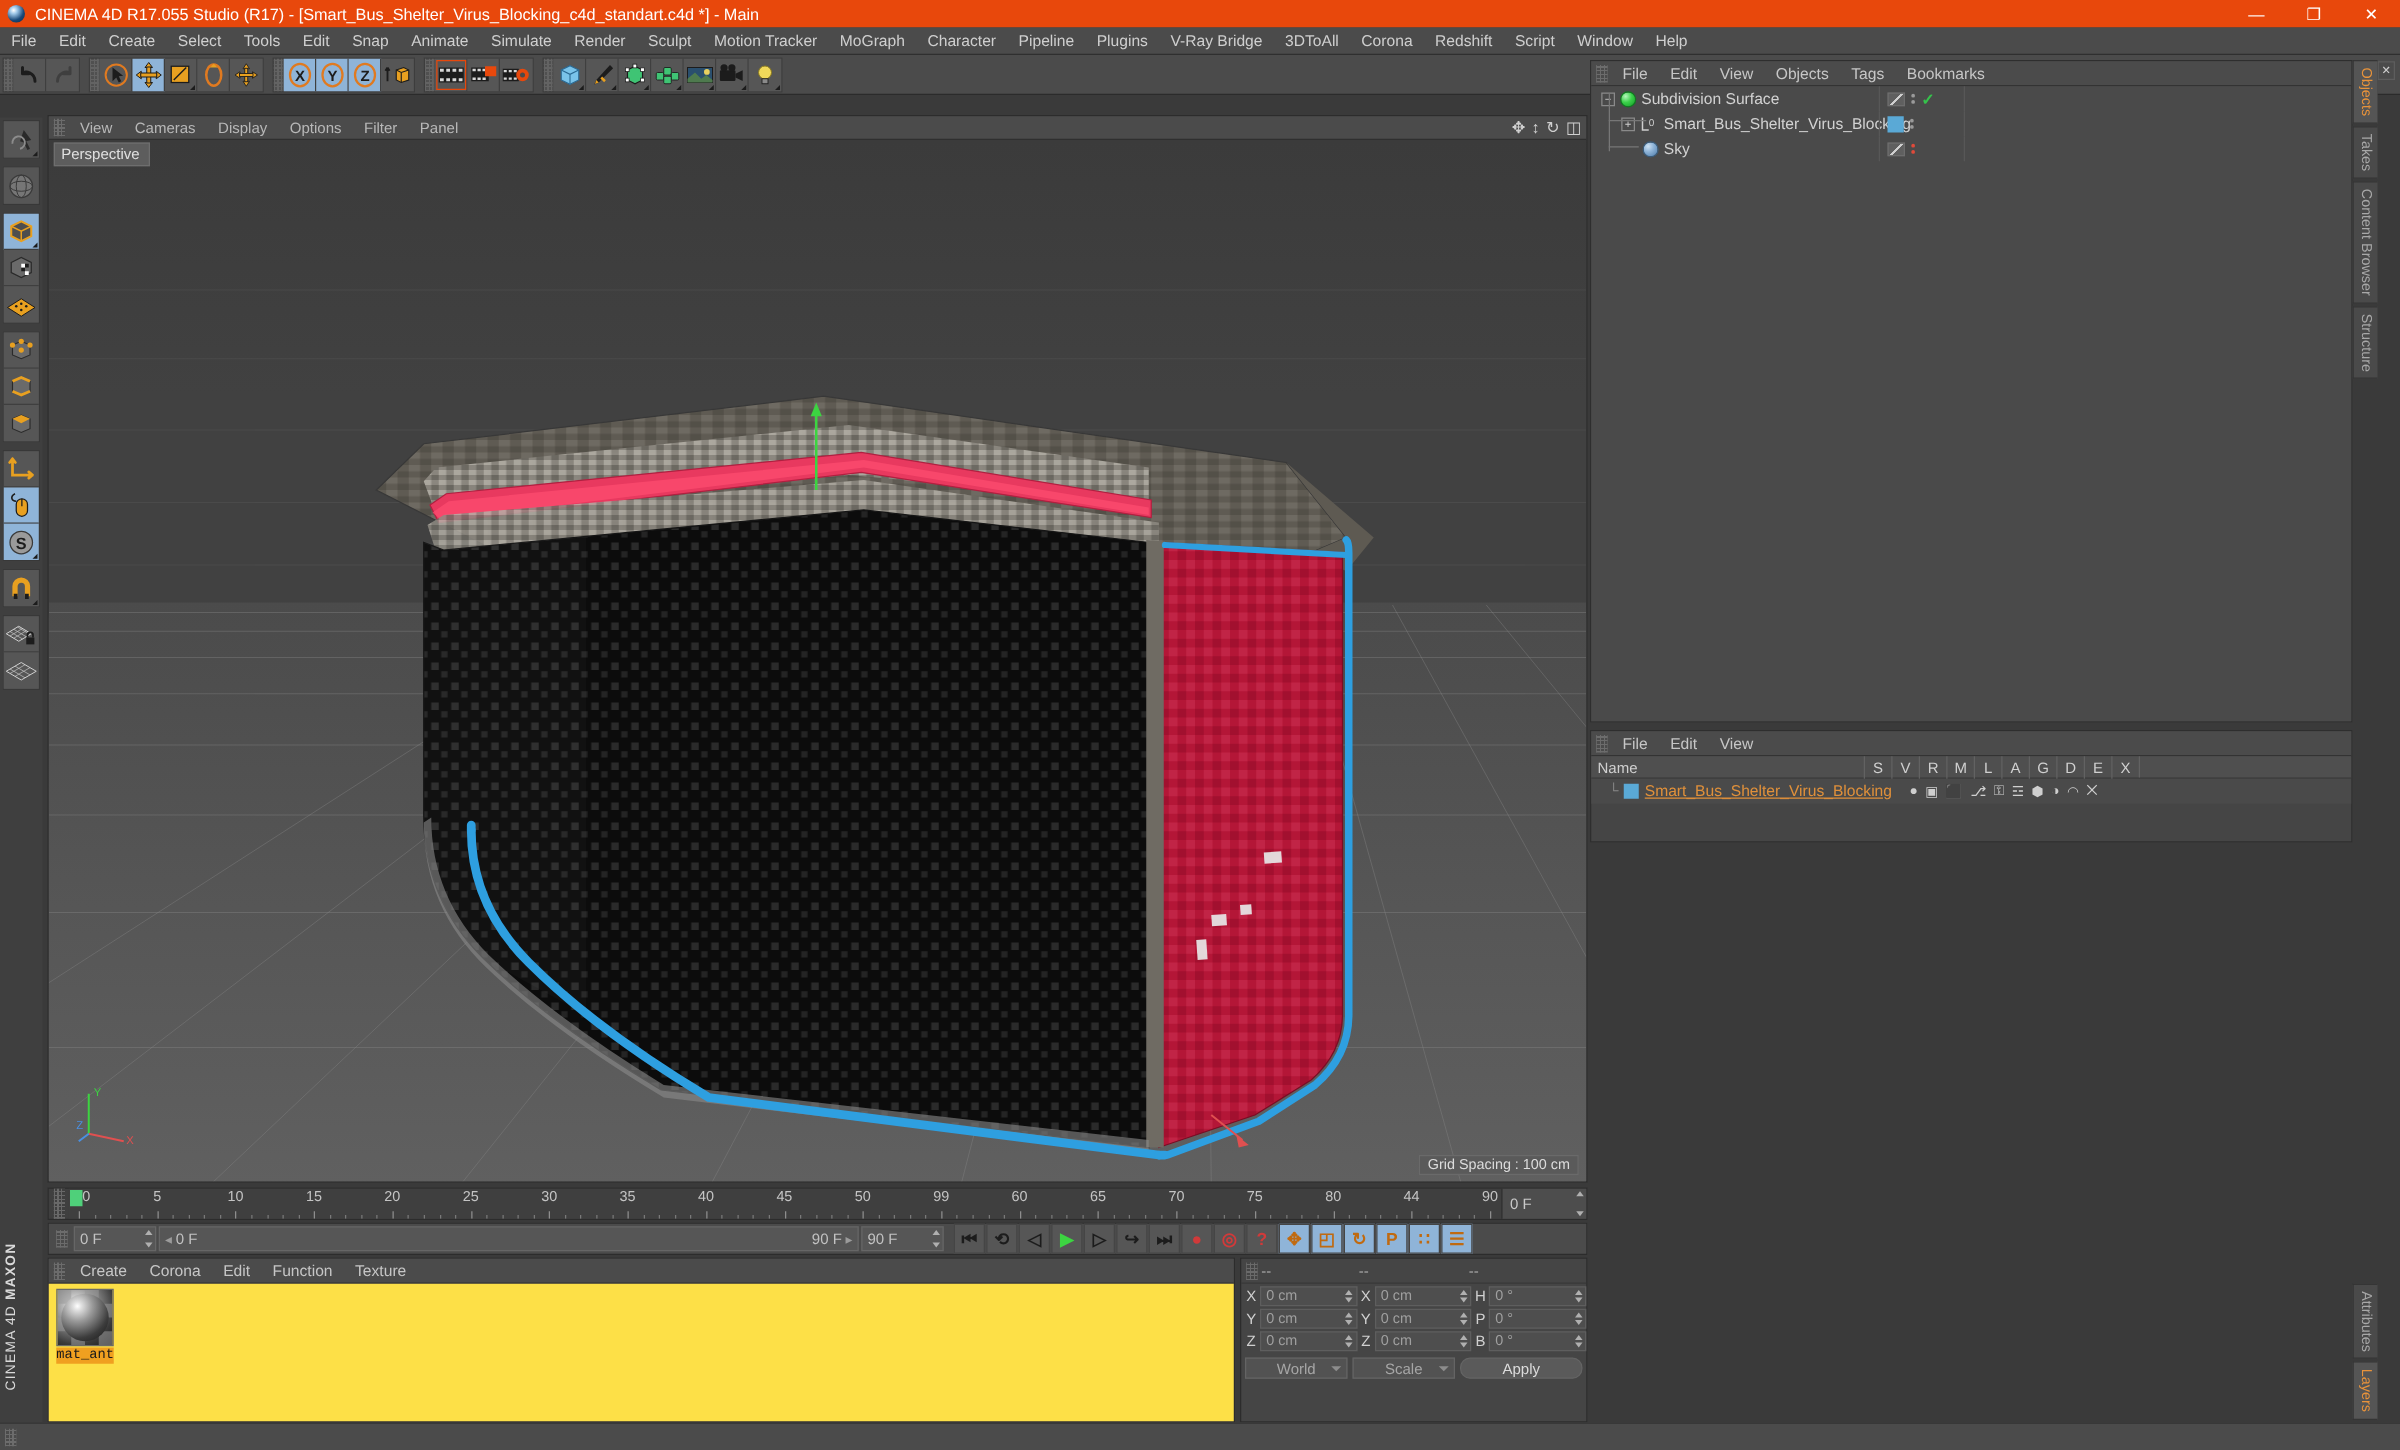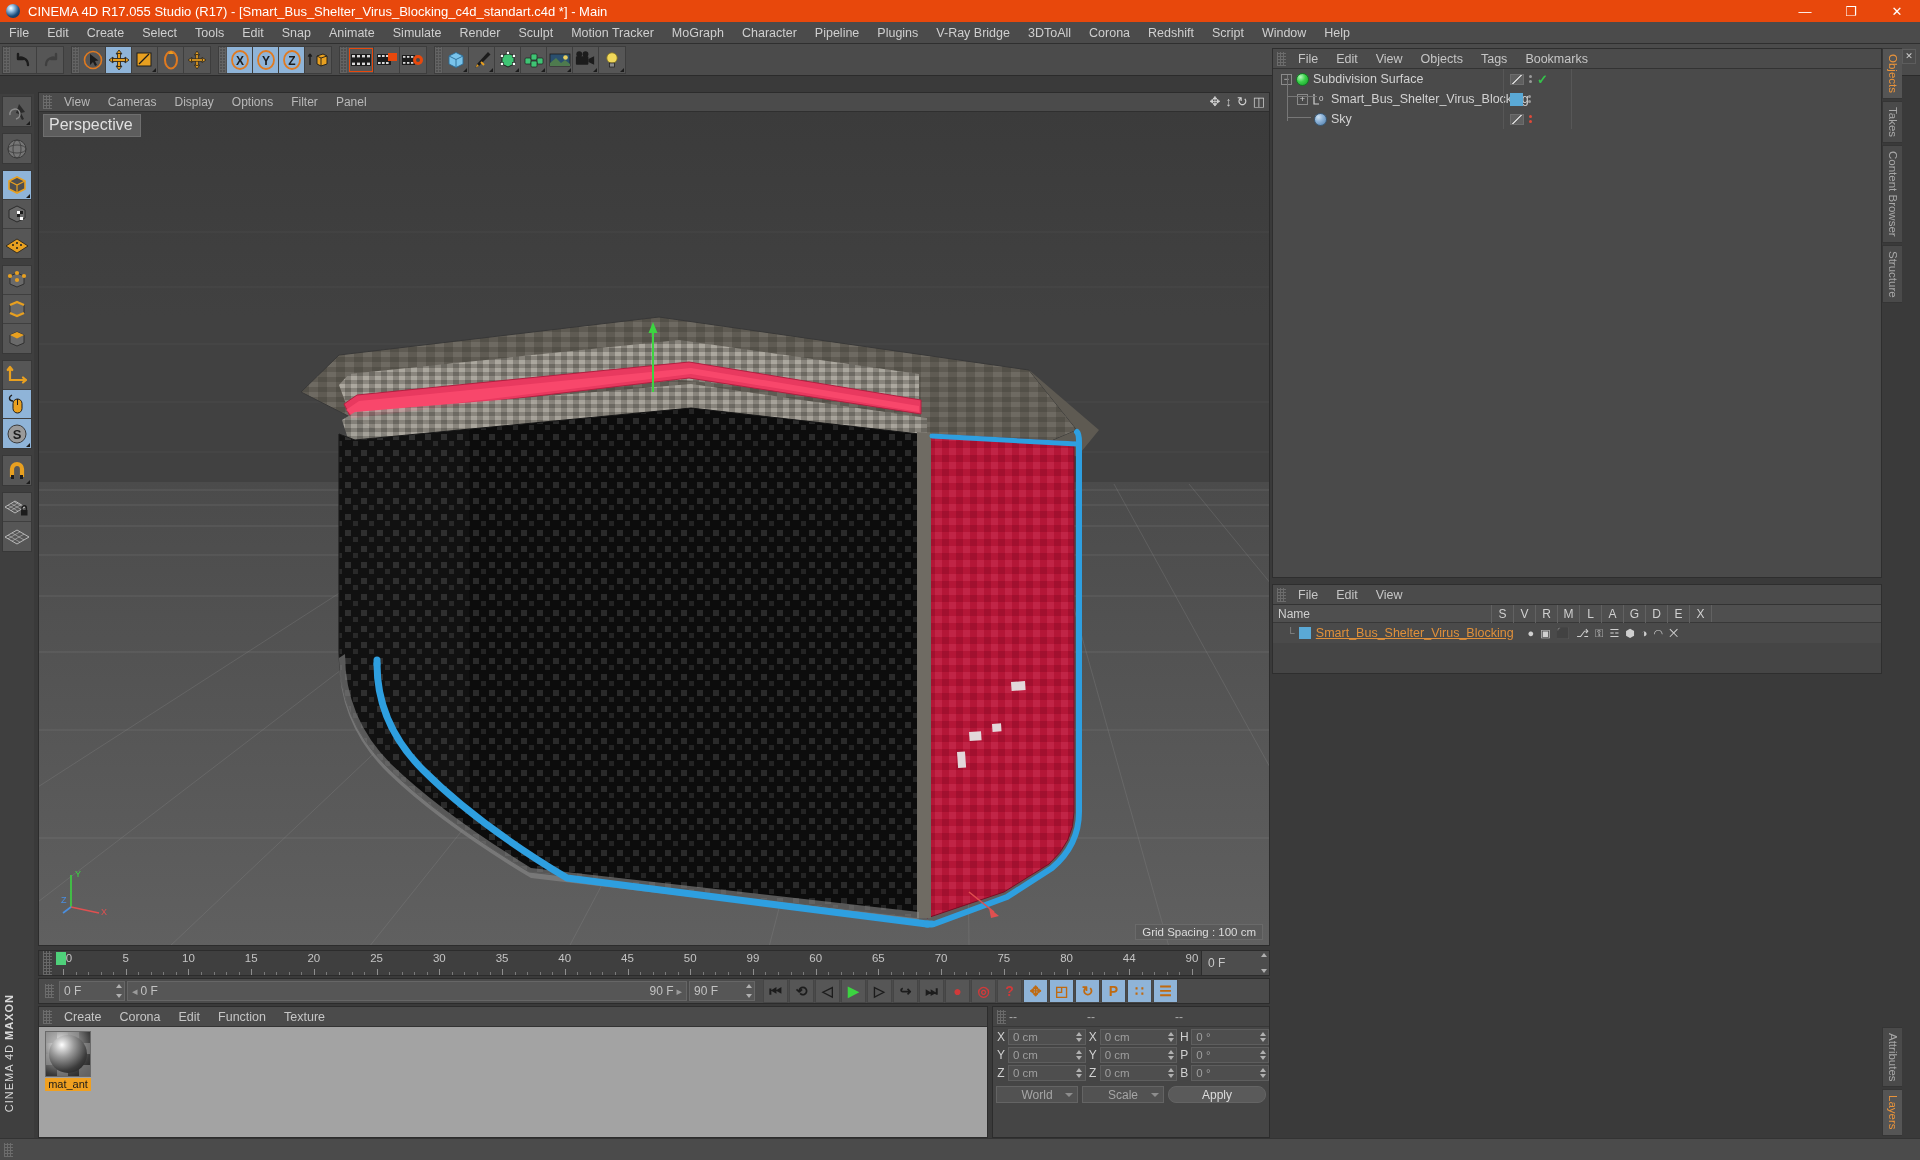--- a/index.html
+++ b/index.html
@@ -60,21 +60,21 @@
   #vpwrap { position:absolute; left:38px; top:92px; width:1232px; height:854px; background:#3a3a3a;
      border:1px solid #2c2c2c; }
   #vpmenu { height:19px; background:#4b4b4b; display:flex; align-items:center; position:relative;
      border-bottom:1px solid #2f2f2f;}
   #vpmenu .mi{ padding:0 9px; line-height:19px; font-size:12px; color:#b8b8b8;}
   #vpicons { position:absolute; right:4px; top:1px; display:flex; gap:5px; align-items:center;}
   #vpicons span { font-size:13px; color:#d0d0d0; }
   #vpbody { position:absolute; inset:19px 0 0 0; overflow:hidden;
      background:linear-gradient(180deg,#3d3d3d 0%,#404040 45%,#4e4e4e 46%,#595959 100%); }
   #persptag { position:absolute; left:4px; top:2px; background:#5d5d5d; border:1px solid #6e6e6e;
-     padding:1px 7px 2px 5px; font-size:16px; color:#e0e0e0; z-index:6;}
+     padding:1px 7px 2px 5px; font-size:12px; color:#e0e0e0; z-index:6;}
   #gridspace { position:absolute; right:6px; bottom:5px; background:#5a5a5a; border:1px solid #6a6a6a;
      padding:1px 6px; font-size:11.5px; color:#dcdcdc; z-index:6;}
   #axisgiz { position:absolute; left:22px; bottom:28px; width:52px; height:54px; z-index:6;}
 
   
   #rightcol { position:absolute; left:1272px; top:48px; width:630px; bottom:22px; background:#3a3a3a;}
   .panel { background:#454545; border:1px solid #2e2e2e; }
   .pmenu { height:20px; background:#4b4b4b; display:flex; align-items:center; border-bottom:1px solid #333;}
   .pmenu .mi { padding:0 9px; line-height:20px; font-size:12.5px; color:#c6c6c6;}
   .grip { width:9px;height:14px;margin:0 3px 0 4px; background:
@@ -133,21 +133,21 @@
   .spin i { width:0;height:0;border-left:3px solid transparent;border-right:3px solid transparent;}
   .spin i.u { border-bottom:4px solid #b0b0b0;}
   .spin i.d { border-top:4px solid #b0b0b0;}
   .pbtn { width:25px;height:24px; background:#565656; border:1px solid #454545;
      display:flex; align-items:center; justify-content:center; }
   .pbtn.sel { background:#8fb4d8; }
 
   
   #matmgr { position:absolute; left:38px; top:1006px; width:950px; bottom:22px;
      background:#454545; border:1px solid #2c2c2c;}
-  #matbody { position:absolute; inset:20px 0 0 0; background:#a3a3a3; padding:4px 0 0 6px;}
+  #matbody { position:absolute; inset:20px 0 0 0; background:#fde047; padding:4px 0 0 6px;font-family:Liberation Mono, monospace;}
   .matitem { width:46px; }
   .matsphere { width:46px;height:46px; background:
      radial-gradient(circle at 33% 28%, #ffffff 0%, #d8d8d8 12%, #8e8e8e 38%, #3a3a3a 72%, #181818 100%);
      border:1px solid #6a6a6a; position:relative; overflow:hidden;}
   .matname { background:#f0a020; color:#1a1a1a; font-size:11px; text-align:center; line-height:13px;
      margin-top:1px; }
 
   
   #coordmgr { position:absolute; left:992px; top:1006px; width:278px; bottom:22px;
      background:#454545; border:1px solid #2c2c2c;}

